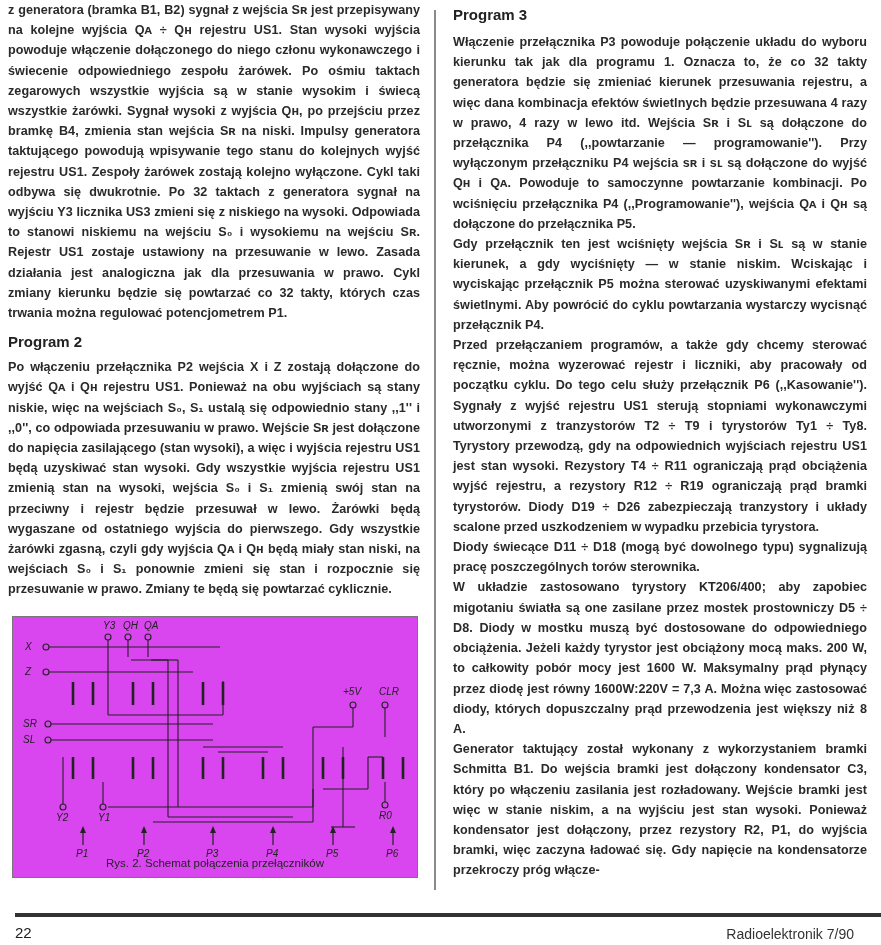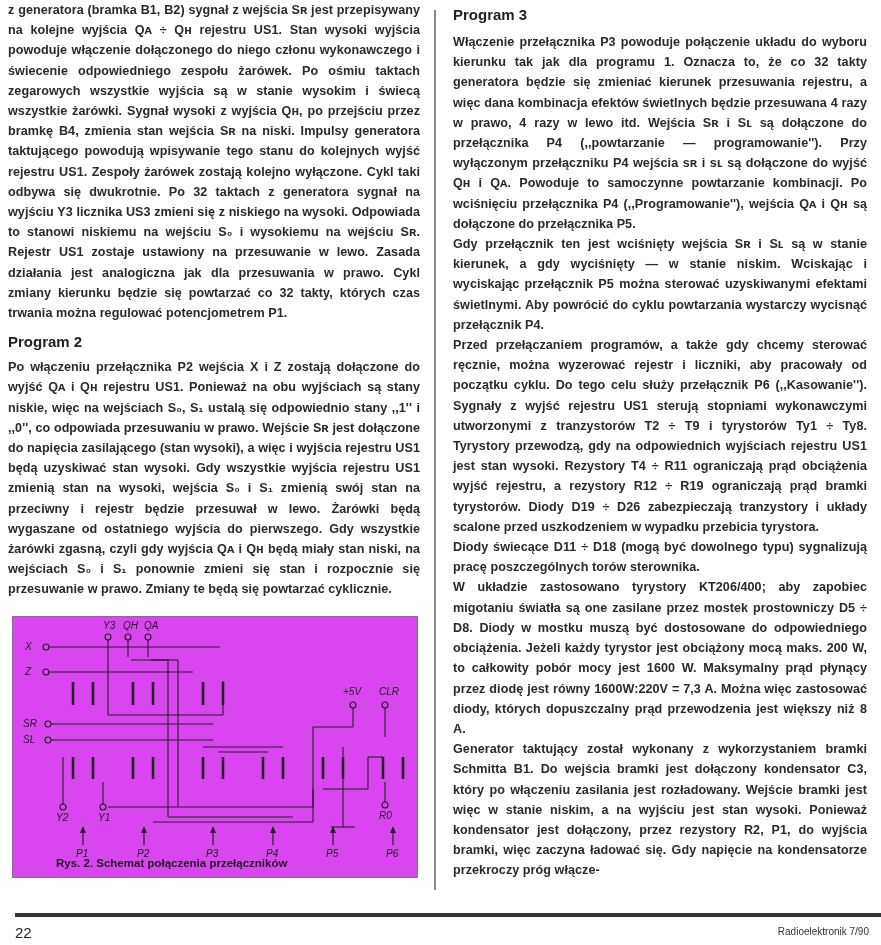--- a/index.html
+++ b/index.html
@@ -13,24 +13,24 @@
   .divider { position: absolute; left: 434px; top: 10px; width: 2px; height: 880px; background: #8a8a8a; }
   p.para {
     margin: 0; font-size: 12.6px; line-height: 20.2px; text-align: justify; letter-spacing: 0.05px; font-weight: bold;
   }
   h2.heading { margin: 0; font-size: 15px; font-weight: bold; line-height: 22px; color: #222; }
   .figure {
     position: absolute; left: 12px; top: 604px; width: 404px; height: 260px;
     border: 1.5px solid #777; background: #d946ef; margin-top: 12px;
   }
   .figure svg { position: absolute; left: 0; top: 0; }
-  .caption { position: absolute; left: 0; width: 100%; bottom: 8px; text-align: left; font-size: 11.5px; font-weight: bold; color: #222; padding-left: 43px; }
+  .caption { position: absolute; left: 0; width: 100%; bottom: 8px; text-align: center; font-size: 11.5px; font-weight: normal; color: #222; }
   .footer-rule { position: absolute; left: 15px; top: 913px; width: 866px; height: 4px; background: #333; }
   .page-num { position: absolute; left: 15px; top: 924px; font-size: 15px; font-weight: normal; color: #222; }
-  .journal { position: absolute; right: 12px; top: 926px; font-size: 10px; color: #333; }
+  .journal { position: absolute; right: 27px; top: 926px; font-size: 14px; color: #333; }
   .svgt { font-family: "Liberation Sans", sans-serif; font-style: italic; font-size: 10px; fill: #222; }
 </style>
 </head>
 <body>
 
 <div class="col col-left">
   <p class="para">z generatora (bramka B1, B2) sygnał z wejścia Sʀ jest przepisywany na kolejne wyjścia Qᴀ ÷ Qʜ rejestru US1. Stan wysoki wyjścia powoduje włączenie dołączonego do niego członu wykonawczego i świecenie odpowiedniego zespołu żarówek. Po ośmiu taktach zegarowych wszystkie wyjścia są w stanie wysokim i świecą wszystkie żarówki. Sygnał wysoki z wyjścia Qʜ, po przejściu przez bramkę B4, zmienia stan wejścia Sʀ na niski. Impulsy generatora taktującego powodują wpisywanie tego stanu do kolejnych wyjść rejestru US1. Zespoły żarówek zostają kolejno wyłączone. Cykl taki odbywa się dwukrotnie. Po 32 taktach z generatora sygnał na wyjściu Y3 licznika US3 zmieni się z niskiego na wysoki. Odpowiada to stanowi niskiemu na wejściu S₀ i wysokiemu na wejściu Sʀ. Rejestr US1 zostaje ustawiony na przesuwanie w lewo. Zasada działania jest analogiczna jak dla przesuwania w prawo. Cykl zmiany kierunku będzie się powtarzać co 32 takty, których czas trwania można regulować potencjometrem P1.</p>
   <h2 class="heading" style="margin-top:8px;">Program 2</h2>
   <p class="para" style="margin-top:4px;">Po włączeniu przełącznika P2 wejścia X i Z zostają dołączone do wyjść Qᴀ i Qʜ rejestru US1. Ponieważ na obu wyjściach są stany niskie, więc na wejściach S₀, S₁ ustalą się odpowiednio stany ,,1'' i ,,0'', co odpowiada przesuwaniu w prawo. Wejście Sʀ jest dołączone do napięcia zasilającego (stan wysoki), a więc i wyjścia rejestru US1 będą uzyskiwać stan wysoki. Gdy wszystkie wyjścia rejestru US1 zmienią stan na wysoki, wejścia S₀ i S₁ zmienią swój stan na przeciwny i rejestr będzie przesuwał w lewo. Żarówki będą wygaszane od ostatniego wyjścia do pierwszego. Gdy wszystkie żarówki zgasną, czyli gdy wyjścia Qᴀ i Qʜ będą miały stan niski, na wejściach S₀ i S₁ ponownie zmieni się stan i rozpocznie się przesuwanie w prawo. Zmiany te będą się powtarzać cyklicznie.</p>
 </div>

